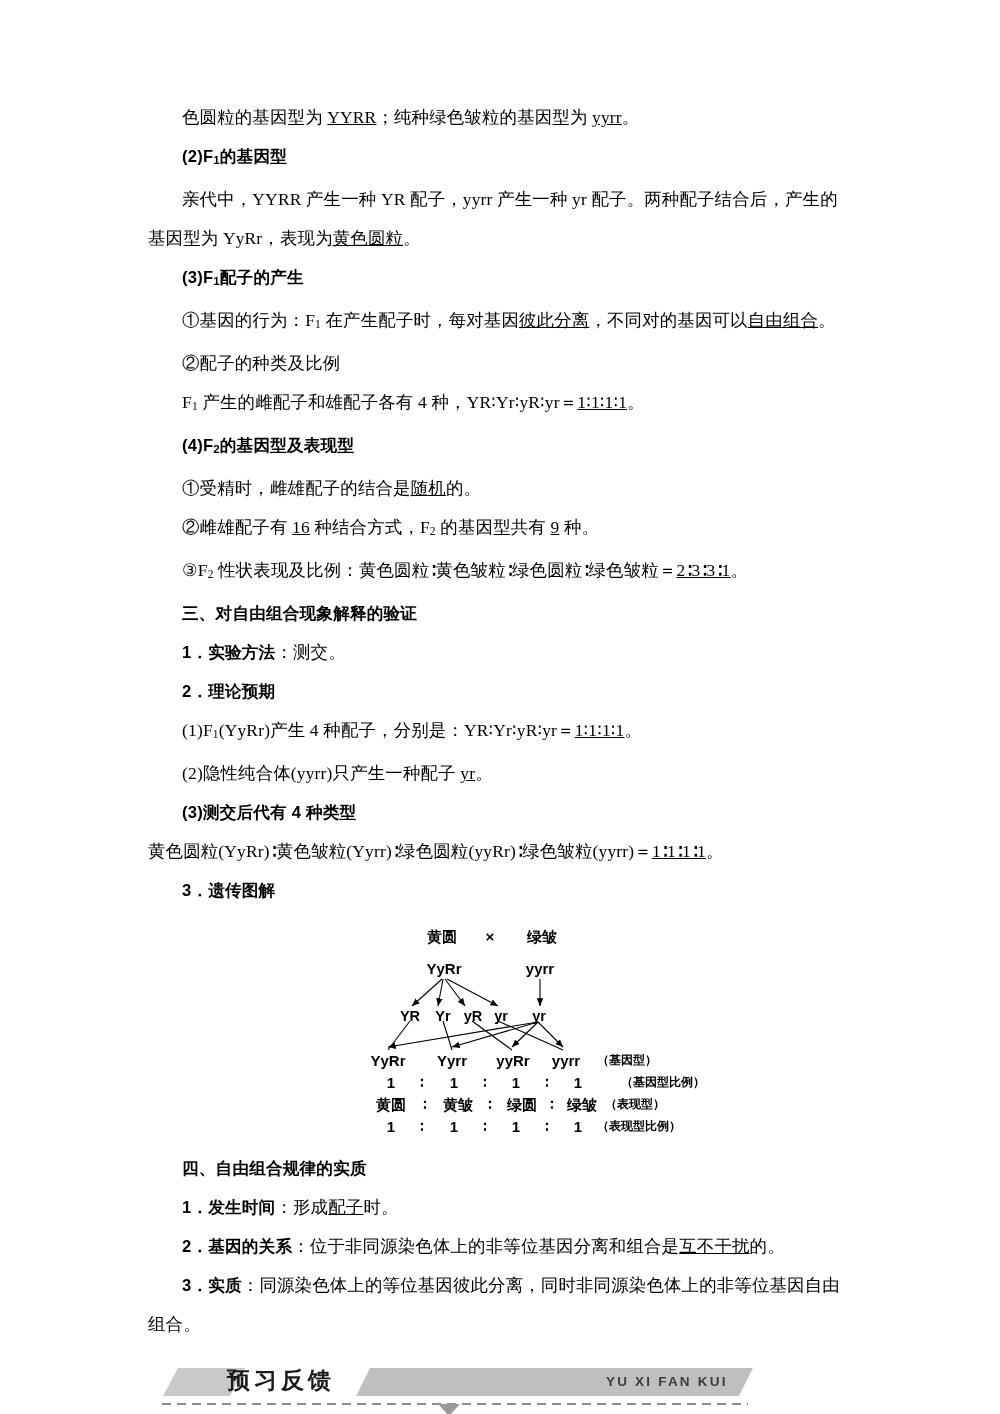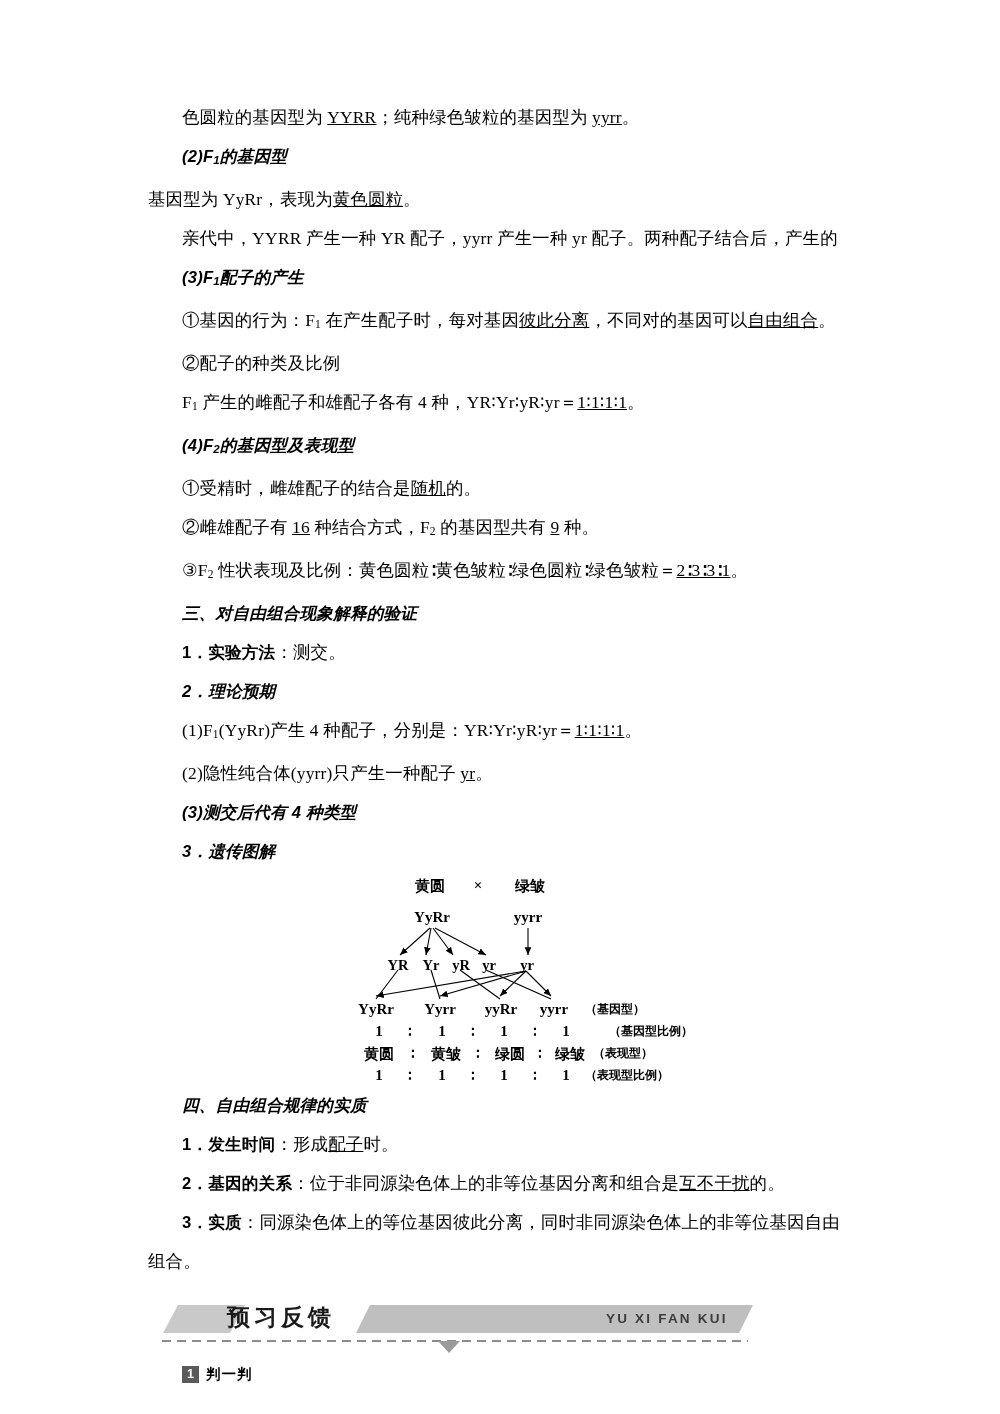--- a/index.html
+++ b/index.html
@@ -21,29 +21,29 @@
     left:148px;top:98px;width:712px;
   }
   
   .ln{
     font-size:17.4px;
     line-height:39px;
     letter-spacing:0.2px;
     white-space:nowrap;
   }
   .indent{padding-left:34px;}
-  .bold{font-weight:bold;font-family:"Liberation Sans","DejaVu Sans",sans-serif;font-size:16.6px;font-style:italic;}
+  .bold{font-weight:bold;font-family:"Liberation Sans","DejaVu Sans",sans-serif;font-size:16.6px;}
   b,.b{font-weight:bold;font-family:"Liberation Sans","DejaVu Sans",sans-serif;font-size:16.6px;}
   .sub{font-size:11.5px;vertical-align:-2px;}
   
   .diagram{
     position:relative;
     width:712px;height:215px;
-    margin:0;
-    font-family:Liberation Serif, serif;
+    margin:12px;
+    font-family:Liberation Sans, sans-serif;
   }
   .dg{
     position:absolute;
     font-size:15px;
     font-weight:bold;
     white-space:nowrap;
     transform:translateX(-50%);
   }
   .dg.lab{
     transform:none;
@@ -103,36 +103,37 @@
 </style>
 </head>
 <body>
 
 <div class="page">
   <div class="content">
 
     <div id="body-top">
         <div class="ln indent">色圆粒的基因型为 <u>YYRR</u>；纯种绿色皱粒的基因型为 <u>yyrr</u>。</div>
         <div class="ln indent bold">(2)F<sub class="sub">1</sub>的基因型</div>
+        <div class="ln indent">亲代中，YYRR 产生一种 YR 配子，yyrr 产生一种 yr 配子。两种配子结合后，产生的</div>
         <div class="ln">基因型为 YyRr，表现为<u>黄色圆粒</u>。</div>
-        <div class="ln indent">亲代中，YYRR 产生一种 YR 配子，yyrr 产生一种 yr 配子。两种配子结合后，产生的</div>
         <div class="ln indent bold">(3)F<sub class="sub">1</sub>配子的产生</div>
         <div class="ln indent">①基因的行为：F<sub class="sub">1</sub> 在产生配子时，每对基因<u>彼此分离</u>，不同对的基因可以<u>自由组合</u>。</div>
         <div class="ln indent">②配子的种类及比例</div>
         <div class="ln indent">F<sub class="sub">1</sub> 产生的雌配子和雄配子各有 4 种，YR∶Yr∶yR∶yr＝<u>1∶1∶1∶1</u>。</div>
         <div class="ln indent bold">(4)F<sub class="sub">2</sub>的基因型及表现型</div>
         <div class="ln indent">①受精时，雌雄配子的结合是<u>随机</u>的。</div>
         <div class="ln indent">②雌雄配子有 <u>16</u> 种结合方式，F<sub class="sub">2</sub> 的基因型共有 <u>9</u> 种。</div>
         <div class="ln indent">③F<sub class="sub">2</sub> 性状表现及比例：黄色圆粒∶黄色皱粒∶绿色圆粒∶绿色皱粒＝<u>2∶3∶3∶1</u>。</div>
         <div class="ln indent bold">三、对自由组合现象解释的验证</div>
         <div class="ln indent"><b>1．实验方法</b>：测交。</div>
         <div class="ln indent bold">2．理论预期</div>
         <div class="ln indent">(1)F<sub class="sub">1</sub>(YyRr)产生 4 种配子，分别是：YR∶Yr∶yR∶yr＝<u>1∶1∶1∶1</u>。</div>
         <div class="ln indent">(2)隐性纯合体(yyrr)只产生一种配子 <u>yr</u>。</div>
         <div class="ln indent bold">(3)测交后代有 4 种类型</div>
+        <div class="ln">黄色圆粒(YyRr)∶黄色皱粒(Yyrr)∶绿色圆粒(yyRr)∶绿色皱粒(yyrr)＝<u>1∶1∶1∶1</u>。</div>
         <div class="ln indent bold">3．遗传图解</div>
       </div>
 
     <div class="diagram" id="diagram">
       <svg class="dsvg" width="712" height="215" viewBox="0 0 712 215">
         <defs>
           <marker id="ah" markerWidth="9" markerHeight="9" refX="7" refY="3" orient="auto">
             <path d="M0,0 L7,3 L0,6 z" fill="#000"></path>
           </marker>
         </defs>

